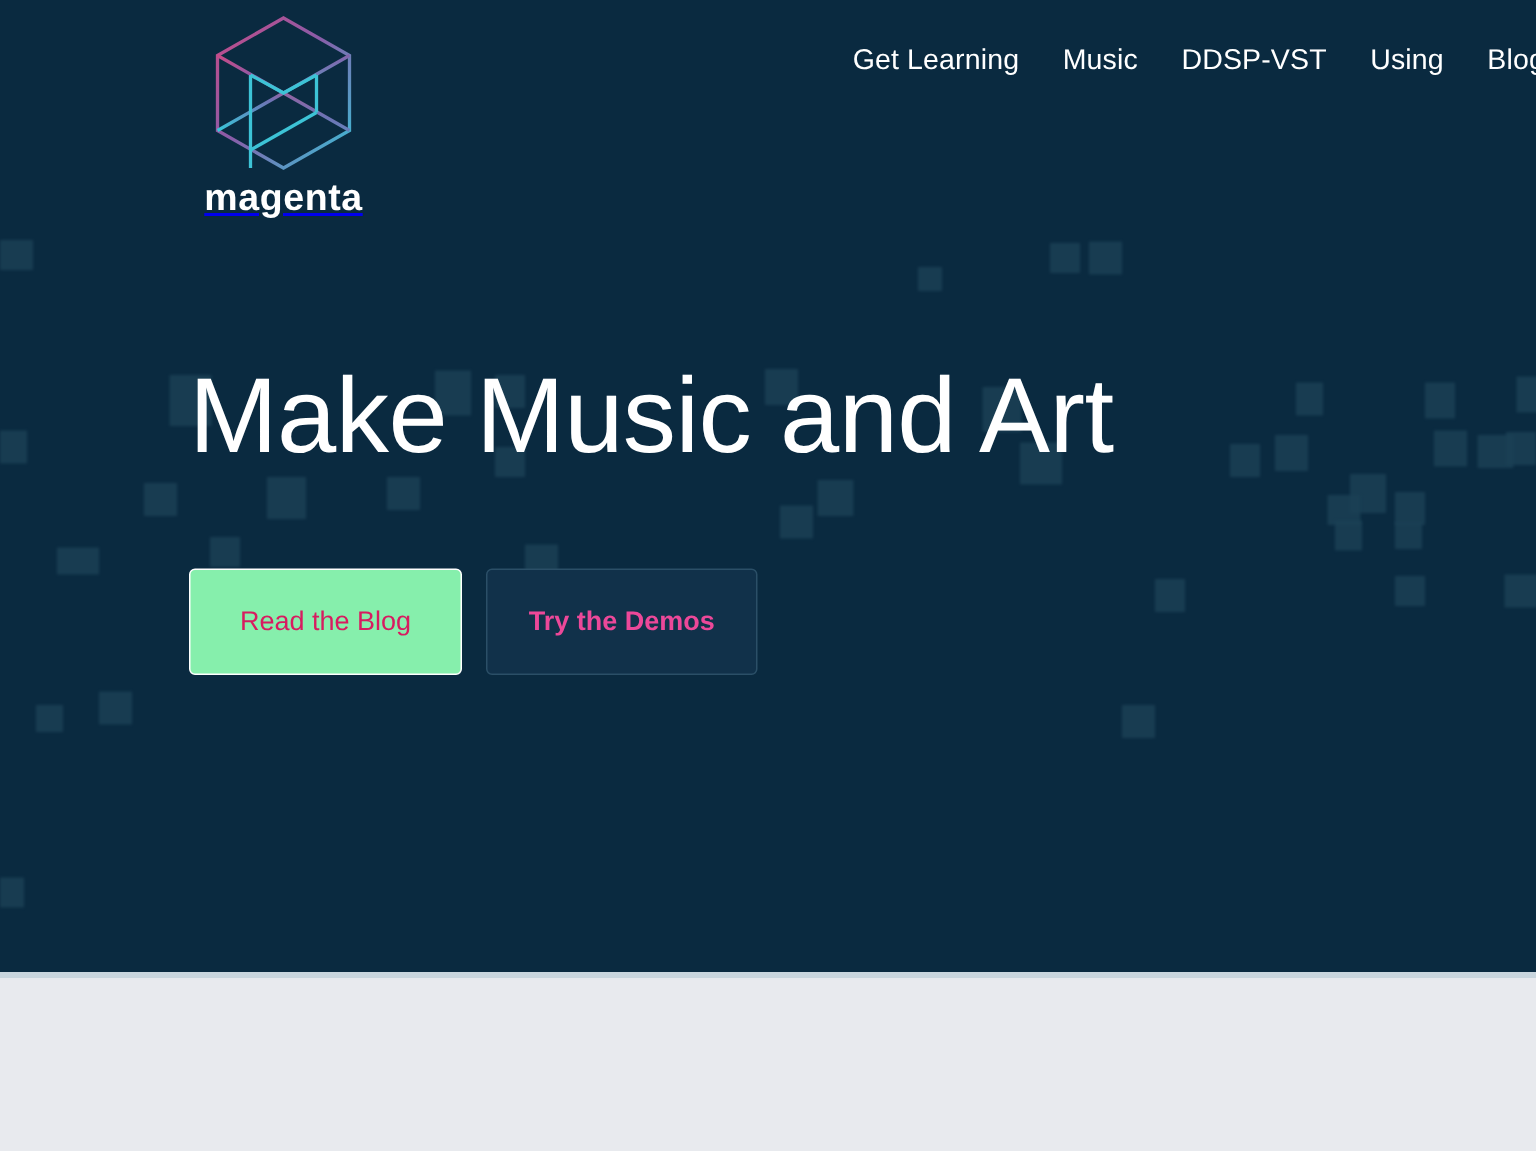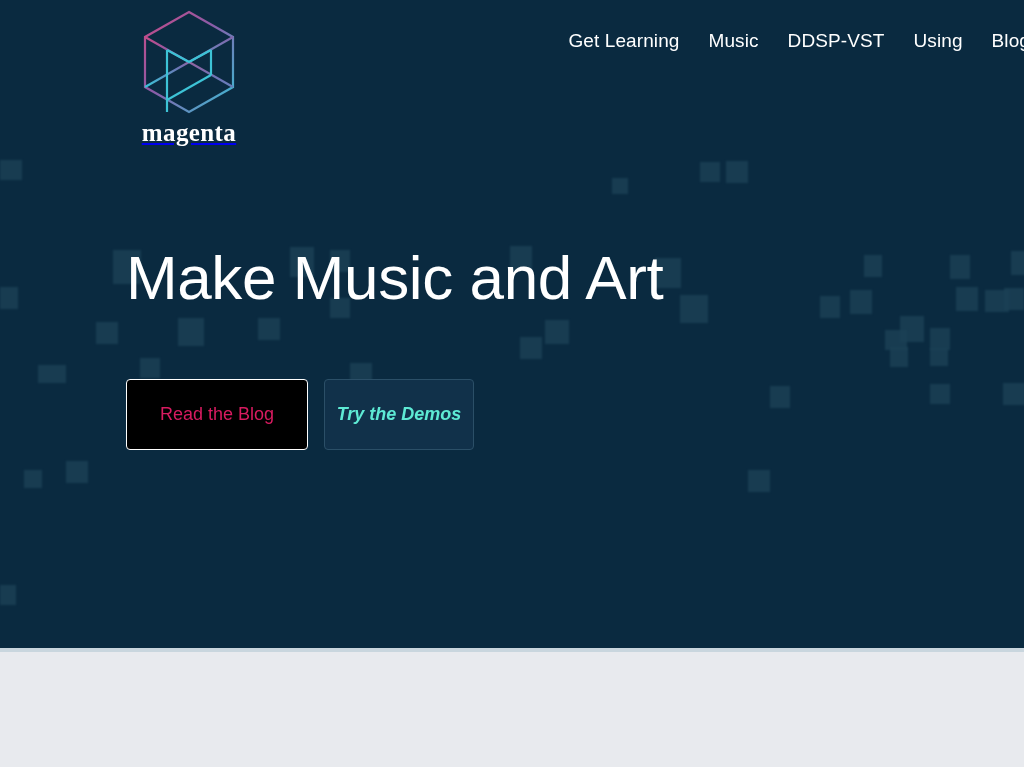--- a/index.html
+++ b/index.html
@@ -69,21 +69,20 @@
   }
 
   .logo-text {
     display: block;
     margin-top: 2px;
     color: #ffffff;
     font-size: 25px;
     font-weight: bold;
     letter-spacing: .4px;
     line-height: 1;
-    font-family: Liberation Serif, serif;
   }
 
   .nav {
     position: absolute;
     right: -6px;
     top: 27px;
     display: flex;
     align-items: center;
     gap: 29px;
     white-space: nowrap;
@@ -101,21 +100,21 @@
   .hero-content {
     position: absolute;
     left: 126px;
     top: 232px;
     z-index: 4;
     width: 860px;
   }
 
   .headline {
     color: #ffffff;
-    font-size: 62px;
+    font-size: 71px;
     font-weight: normal;
     line-height: 91px;
     letter-spacing: -0.4px;
     white-space: nowrap;
   }
 
   .headline .line { display: block; }
 
   .cta-row {
     margin-top: 56px;
@@ -130,32 +129,31 @@
     height: 71px;
     border-radius: 4px;
     font-size: 18px;
     font-weight: bold;
     text-decoration: none;
     cursor: pointer;
   }
 
   .btn-primary {
     width: 182px;
-    background: #000000;
+    background: #86efac;
     color: #d81b60;
     border: 1px solid #ffffff;
     font-weight: normal;
   }
 
   .btn-secondary {
-    width: 150px;
+    width: 181px;
     background: #11314a;
-    color: #5eead4;
+    color: #ec4899;
     border: 1px solid #2b4f67;
-    font-style: italic;
   }
 
   
   .divider {
     position: absolute;
     left: 0;
     top: 648px;
     width: 1024px;
     height: 4px;
     background: #c9d6de;

